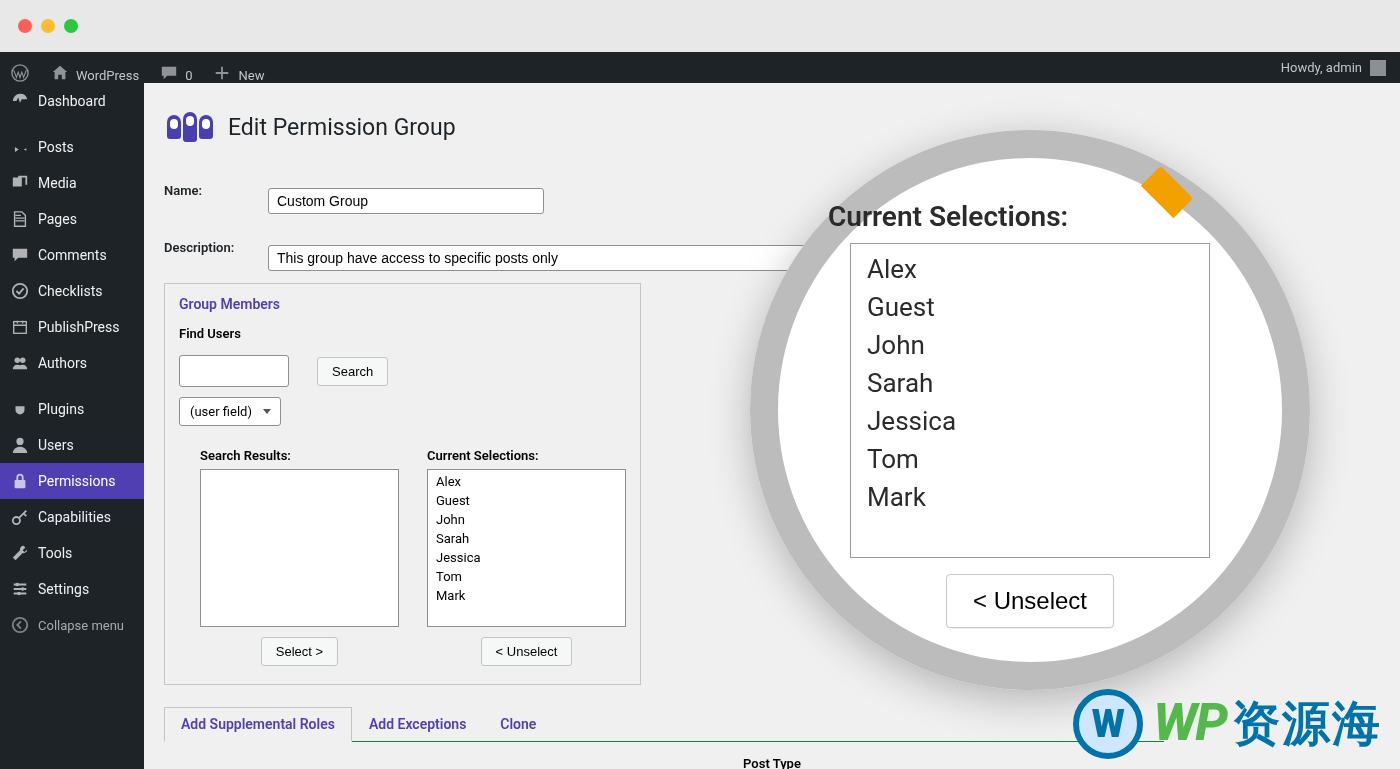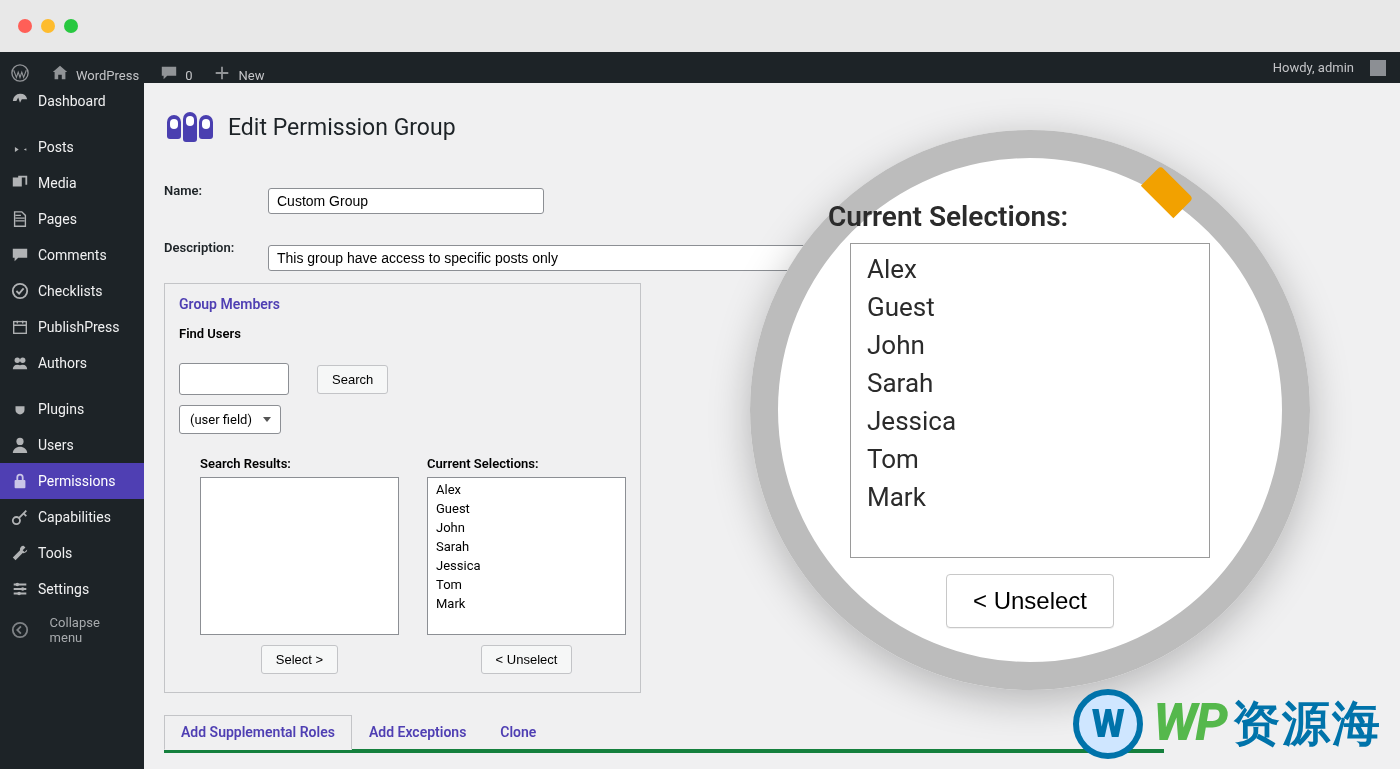--- a/index.html
+++ b/index.html
@@ -9,71 +9,71 @@
 .titlebar { height: 52px; background: #e8e8e8; display: flex; align-items: center; padding-left: 18px; gap: 9px; }
 .tb-dot { width: 14px; height: 14px; border-radius: 50%; }
 .tb-red { background: #ff5f57; }
 .tb-yellow { background: #febc2e; }
 .tb-green { background: #28c840; }
 
 
 .adminbar { height: 31px; background: #1d2327; color: #c3c4c7; display: flex; align-items: center; font-size: 13px; }
 .ab-left { display: flex; align-items: center; height: 100%; }
 .ab-item { display: flex; align-items: flex-end; height: 100%; padding: 0 10px; gap: 6px; cursor: pointer; }
-.ab-right { margin-left: auto; display: flex; align-items: center; padding-right: 14px; gap: 16px; }
+.ab-right { margin-left: auto; display: flex; align-items: center; padding-right: 14px; gap: 8px; }
 .ab-avatar { width: 16px; height: 16px; background: #8c8f94; }
 
 
 .wrap { display: flex; height: calc(769px - 52px - 31px); }
 
 
 .sidebar { width: 144px; background: #1d2327; color: #f0f0f1; font-size: 14px; overflow-y: auto; }
 .menu-item { display: flex; align-items: center; padding: 8px 10px; gap: 8px; cursor: pointer; color: #f0f0f1; }
 .menu-item.active { background: #4f3fb3; color: #fff; }
 .menu-icon { width: 20px; height: 20px; display: inline-flex; align-items: center; justify-content: center; opacity: .7; }
 .menu-icon svg { width: 18px; height: 18px; fill: currentColor; }
 .menu-sep { height: 10px; }
-.collapse-item { color: #a7aaad; font-size: 13px; padding: 8px 10px; display: flex; align-items: center; gap: 20px; cursor: pointer; }
+.collapse-item { color: #a7aaad; font-size: 13px; padding: 8px 10px; display: flex; align-items: center; gap: 8px; cursor: pointer; }
 
 
 .content { flex: 1; padding: 0 20px 20px; overflow: hidden; position: relative; }
 .page-header { display: flex; align-items: center; gap: 12px; padding: 18px 0 14px; }
 .page-title { font-size: 23px; font-weight: 400; color: #1d2327; }
 .logo-penguins { width: 52px; height: 52px; display:flex; align-items:center; justify-content:center; }
 .penguin { width: 14px; height: 24px; background: #4a3fb0; border-radius: 7px 7px 3px 3px; display:inline-block; margin:0 1px; position:relative; }
 .penguin::after { content:""; position:absolute; top:4px; left:3px; width:8px; height:10px; background:#fff; border-radius:4px; }
 
 
 .form-row { display: flex; align-items: center; margin-bottom: 10px; }
 .form-label { width: 104px; font-weight: 600; color: #1d2327; }
 .form-input { border: 1px solid #8c8f94; border-radius: 3px; padding: 4px 8px; font-size: 14px; background:#fff;margin-top:21px; }
 .name-input { width: 276px; }
 .desc-input { width: 900px; }
 
 
 .gm-box { border: 1px solid #c3c4c7; width: 477px; margin-top: 12px; padding: 12px 14px 18px; }
 .gm-title { color: #4f3fb3; font-weight: 600; font-size: 14px; margin-bottom: 14px; }
-.gm-find-label { font-weight: 600; margin-bottom: 22px; }
+.gm-find-label { font-weight: 600; margin-bottom: 14px; }
 .gm-find-row { display: flex; gap: 28px; align-items: center; margin-bottom: 10px; }
 .gm-find-input { width: 110px; height: 32px; border: 1px solid #8c8f94; border-radius: 3px; padding: 2px 6px; }
 .btn { border: 1px solid #c3c4c7; background: #f6f7f7; padding: 6px 14px; border-radius: 3px; cursor: pointer; font-size: 13px; }
 .select-uf { border: 1px solid #8c8f94; border-radius: 3px; padding: 6px 28px 6px 10px; background: #fff; cursor: pointer; position: relative; display: inline-flex; align-items:center; }
 .select-uf::after { content:""; position:absolute; right:9px; width:0; height:0; border-left:4px solid transparent; border-right:4px solid transparent; border-top:5px solid #555; }
 .gm-cols { display: flex; gap: 28px; margin-top: 22px; padding-left: 21px; }
 .gm-col { flex: 1; }
 .gm-col-label { font-weight: 600; margin-bottom: 6px; }
 .gm-listbox { border: 1px solid #8c8f94; height: 158px; background: #fff; overflow-y: auto; padding: 2px 0; }
 .gm-listbox::-webkit-scrollbar { width: 14px; }
 .gm-listbox::-webkit-scrollbar-track { background: #f0f0f0; }
 .gm-listbox::-webkit-scrollbar-thumb { background: #c0c0c0; }
 .gm-listitem { padding: 1px 8px; cursor: pointer; font-size: 13px; line-height: 17px; }
 .gm-btnrow { text-align: center; margin-top: 10px; }
 
 
-.tabs { display: flex; border-bottom: 4px solid #15803d; margin-top: 22px; width: 1000px; }
+.tabs { display: flex; border-bottom: 1px solid #15803d; margin-top: 22px; width: 1000px; }
 .tab { padding: 8px 16px; color: #4f3fb3; cursor: pointer; border: 1px solid transparent; font-size: 14px; font-weight: 600; }
 .tab.active { border: 1px solid #c3c4c7; border-bottom: 1px solid #f0f0f1; background: #f0f0f1; margin-bottom: -1px; }
 .tab-body { padding: 14px 20px; }
 .pt-label { font-weight: 600; margin-bottom: 8px; text-align: center; }
 .pt-select { border: 1px solid #8c8f94; border-radius: 3px; padding: 6px 32px 6px 10px; background: #fff; cursor: pointer; position:relative; display:inline-flex; align-items:center; }
 .pt-select::after { content:""; position:absolute; right:10px; width:0; height:0; border-left:4px solid transparent; border-right:4px solid transparent; border-top:5px solid #555; }
 
 
 .magnify { position: absolute; right: 90px; top: 130px; width: 560px; height: 560px; border-radius: 50%; background: #fff; box-shadow: 0 10px 40px rgba(0,0,0,.25), inset 0 0 0 28px #bcbcbc; display: flex; flex-direction: column; align-items: center; padding: 70px 60px 50px; z-index: 10; }
 .mag-notch { position:absolute; top: 48px; right: 120px; width: 46px; height: 28px; background: #f2a100; transform: rotate(45deg); border-radius: 4px 4px 0 0; }

